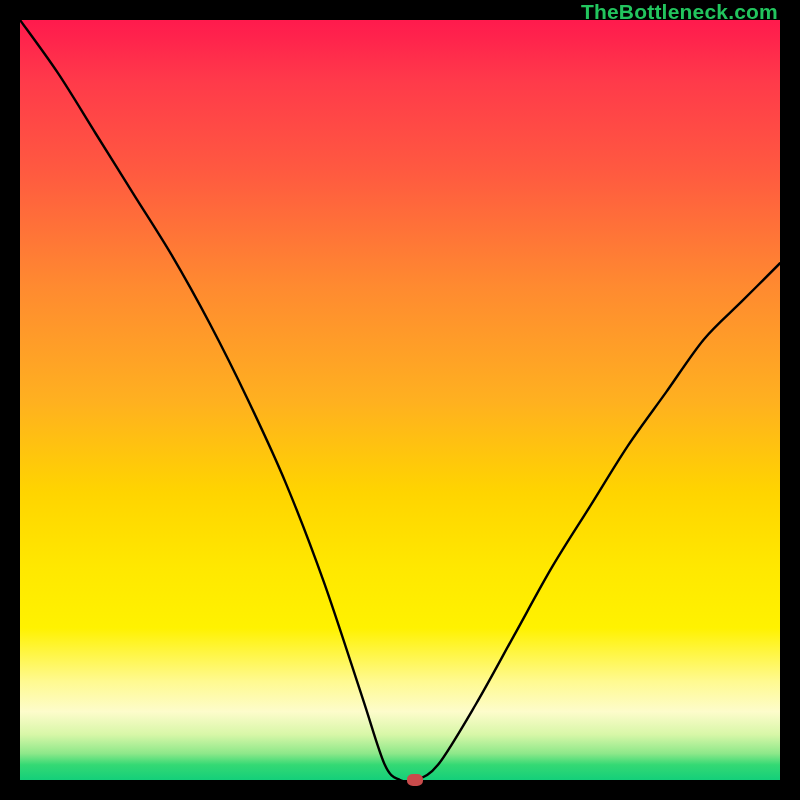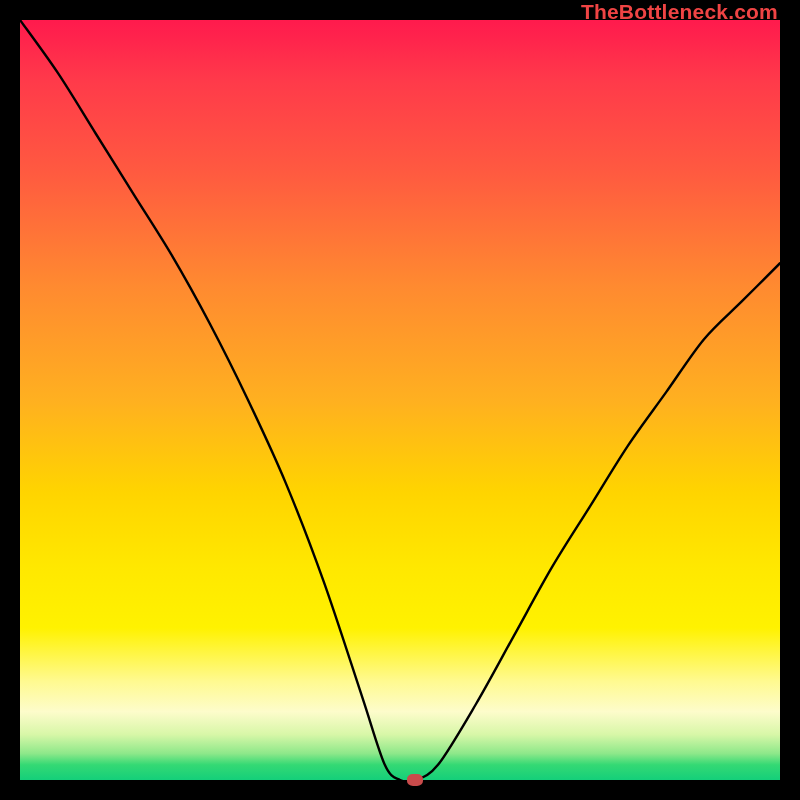--- a/index.html
+++ b/index.html
@@ -41,21 +41,21 @@
       #14cf7a 100%
     );
   }
   .watermark {
     position: absolute;
     top: 0px;
     right: 22px;
     font-family: Arial, Helvetica, sans-serif;
     font-size: 21px;
     font-weight: bold;
-    color: #ef4444;
+    color: #22c55e;
     letter-spacing: 0.2px;
   }
   svg.curve {
     position: absolute;
     left: 0;
     top: 0;
     width: 760px;
     height: 760px;
   }
   .marker {

